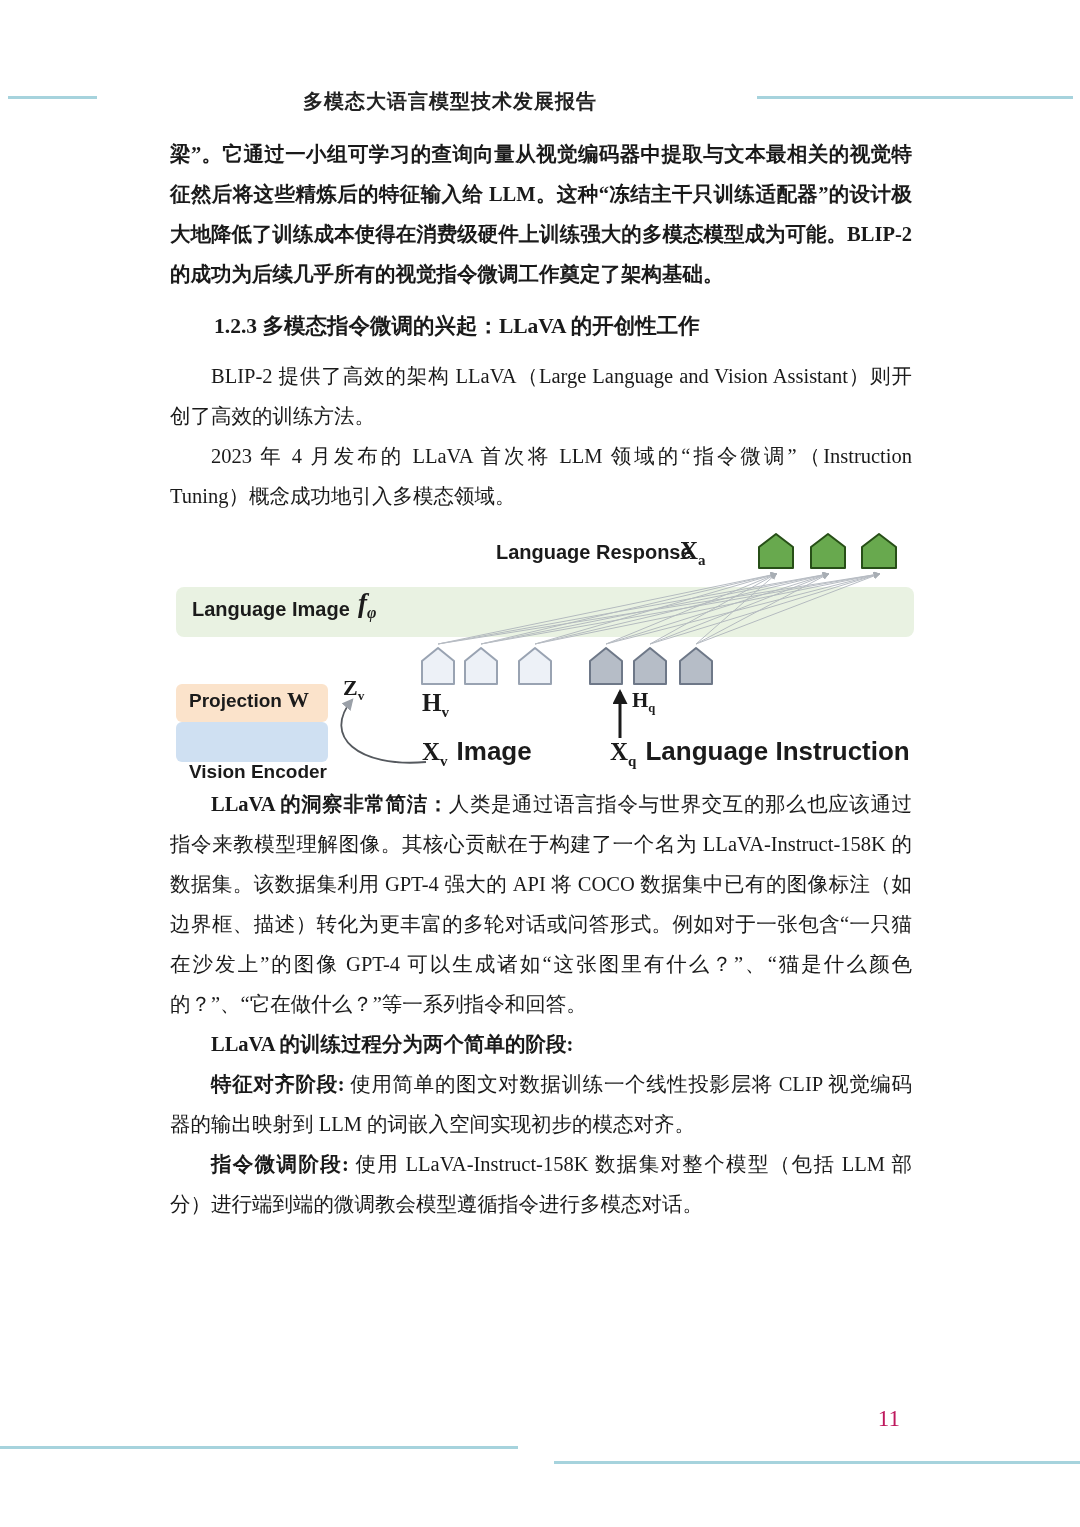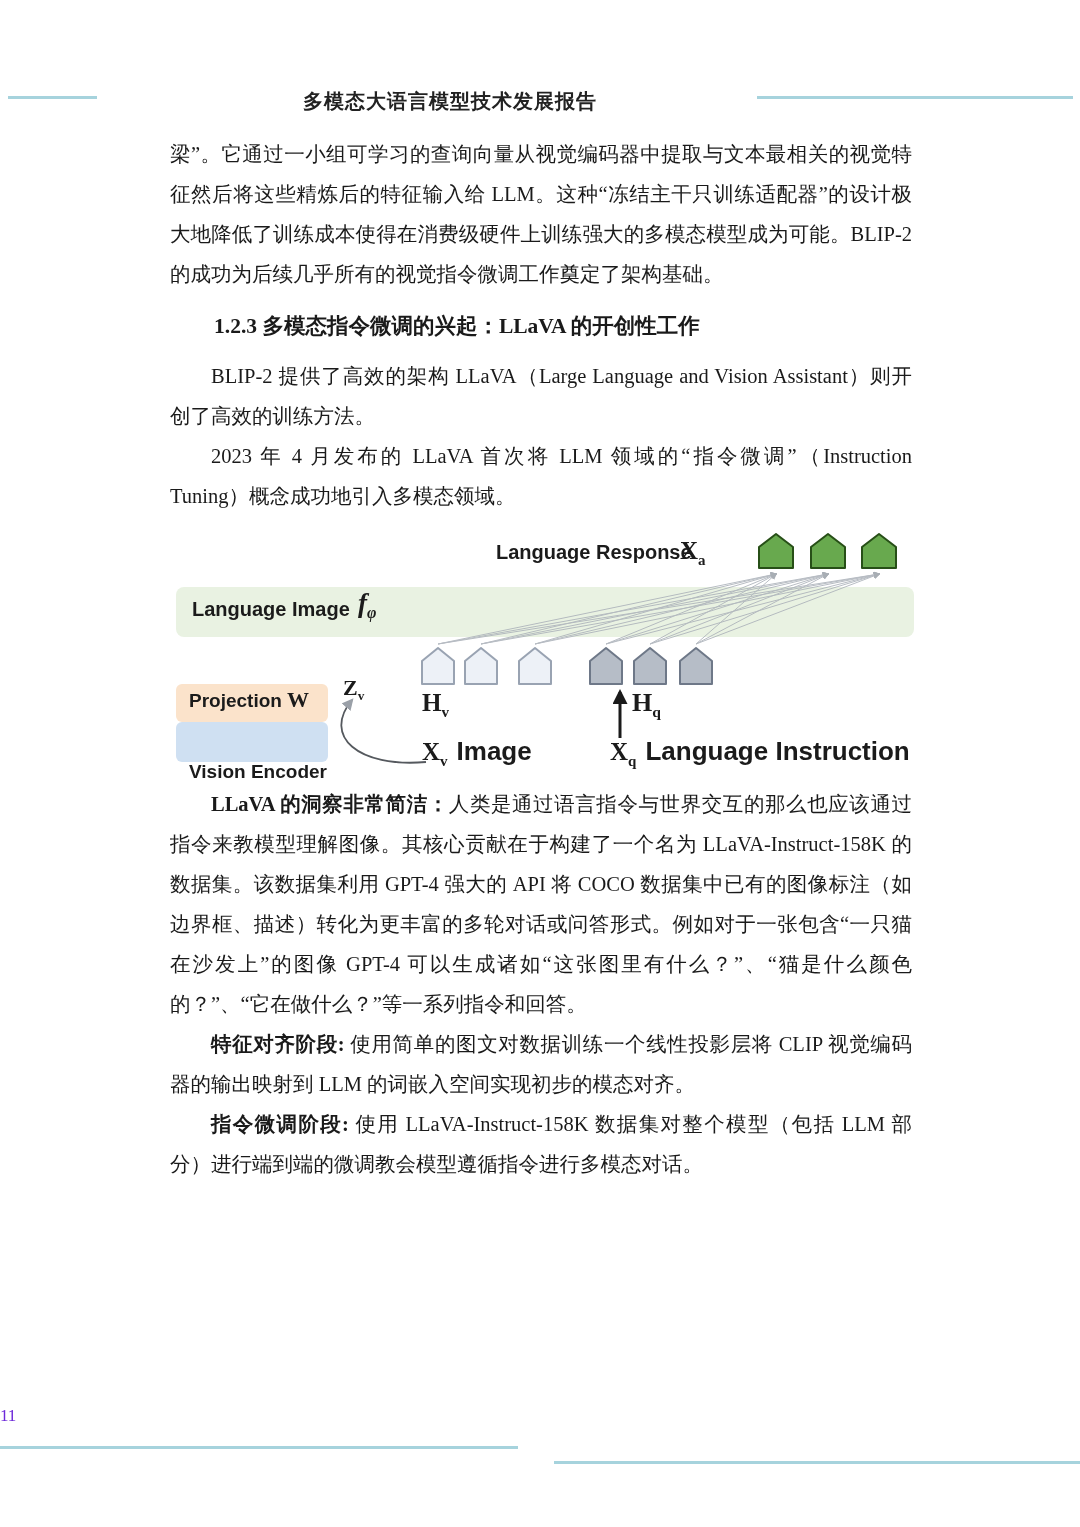--- a/index.html
+++ b/index.html
@@ -21,41 +21,41 @@
     position:absolute; top:88px; left:0; width:100%;
     text-align:center; font-family:"Liberation Sans","DejaVu Sans",sans-serif;
     font-weight:bold; font-size:20px; color:#222; letter-spacing:1px;
   }
 
   .content {
     position:absolute; top:134px; left:170px; width:742px;
     font-size:20.5px; line-height:40px; text-align:justify;
   }
   p.ind { text-indent:2em; }
-  p.noind { text-indent:0; }
+  p.noind { text-indent:0;font-weight:bold; }
   .lead { font-weight:bold; }
   p.boldline { font-weight:bold; }
   h3.sec {
     font-weight:bold; font-size:21.5px; line-height:40px;
     padding-left:44px; margin:12px 0 10px 0; text-align:left;
   }
 
   
   .fig { position:relative; width:740px; height:240px; margin:14px 0 14px 6px; text-align:center; text-indent:0; }
   .fig svg { position:absolute; left:0; top:0; }
   .fl { position:absolute; white-space:nowrap; color:#1b1b1b; line-height:1; }
   .fsans { font-family:"Liberation Sans","DejaVu Sans",sans-serif; font-weight:700; }
   .fmath { font-family:"Liberation Serif","DejaVu Serif",serif; font-weight:700; }
   .fl sub { font-size:60%; line-height:0; }
   .mi { font-style:italic; font-family:"Liberation Serif","DejaVu Serif",serif; font-weight:700; }
   .cap { font-family:"Liberation Sans","DejaVu Sans",sans-serif; font-weight:700; font-size:26px; margin-left:9px; }
 
   .pagenum {
     position:absolute; top:1406px; left:0; width:100%;
-    text-align:left; font-size:17px; color:#6d28d9;
+    text-align:right; font-size:23px; color:#be185d;
   }
 </style>
 </head>
 <body>
 
 <div class="page">
 
   <div class="deco rule-tl"></div>
   <div class="deco rule-tr"></div>
   <div class="deco rule-bl"></div>
@@ -146,28 +146,29 @@
       <div class="fl fmath" style="left:504px; top:8px; font-size:25px;"><span>X</span><sub>a</sub></div>
 
       <div class="fl fsans" style="left:16px; top:69px; font-size:20px;">Language Image</div>
       <div class="fl" style="left:182px; top:60px; font-size:27px;"><span class="mi">f</span><sub class="mi">φ</sub></div>
 
       <div class="fl" style="left:13px; top:159px;"><span class="fsans" style="font-size:19px;">Projection</span> <span class="fmath" style="font-size:22px;">W</span></div>
       <div class="fl fsans" style="left:13px; top:200px; font-size:19px;margin-top:32px;">Vision Encoder</div>
 
       <div class="fl fmath" style="left:167px; top:147px; font-size:22px;"><span>Z</span><sub>v</sub></div>
       <div class="fl fmath" style="left:246px; top:160px; font-size:25px;"><span>H</span><sub>v</sub></div>
-      <div class="fl fmath" style="left:456px; top:160px; font-size:26px;"><span>H</span><sub>q</sub></div>
+      <div class="fl fmath" style="left:456px; top:160px; font-size:21px;"><span>H</span><sub>q</sub></div>
 
       <div class="fl fmath" style="left:246px; top:208px; font-size:25px;"><span>X</span><sub>v</sub><span class="cap">Image</span></div>
       <div class="fl fmath" style="left:434px; top:208px; font-size:25px;"><span>X</span><sub>q</sub><span class="cap">Language Instruction</span></div>
     </div>
 
     <p class="ind"><span class="lead">LLaVA 的洞察非常简洁：</span><span>人类是通过语言指令与世界交互的那么也应该通过指令来教模型理解图像。其核心贡献在于构建了一个名为 LLaVA-Instruct-158K 的数据集。该数据集利用 GPT-4 强大的 API 将 COCO 数据集中已有的图像标注（如边界框、描述）转化为更丰富的多轮对话或问答形式。例如对于一张包含“一只猫在沙发上”的图像 GPT-4 可以生成诸如“这张图里有什么？”、“猫是什么颜色的？”、“它在做什么？”等一系列指令和回答。</span></p>
 
+    <p class="ind boldline">LLaVA 的训练过程分为两个简单的阶段:</p>
 
     <p class="ind"><span class="lead">特征对齐阶段:</span><span> 使用简单的图文对数据训练一个线性投影层将 CLIP 视觉编码器的输出映射到 LLM 的词嵌入空间实现初步的模态对齐。</span></p>
 
     <p class="ind"><span class="lead">指令微调阶段:</span><span> 使用 LLaVA-Instruct-158K 数据集对整个模型（包括 LLM 部分）进行端到端的微调教会模型遵循指令进行多模态对话。</span></p>
 
 
   </div>
 
   <div class="pagenum">11</div>
 

